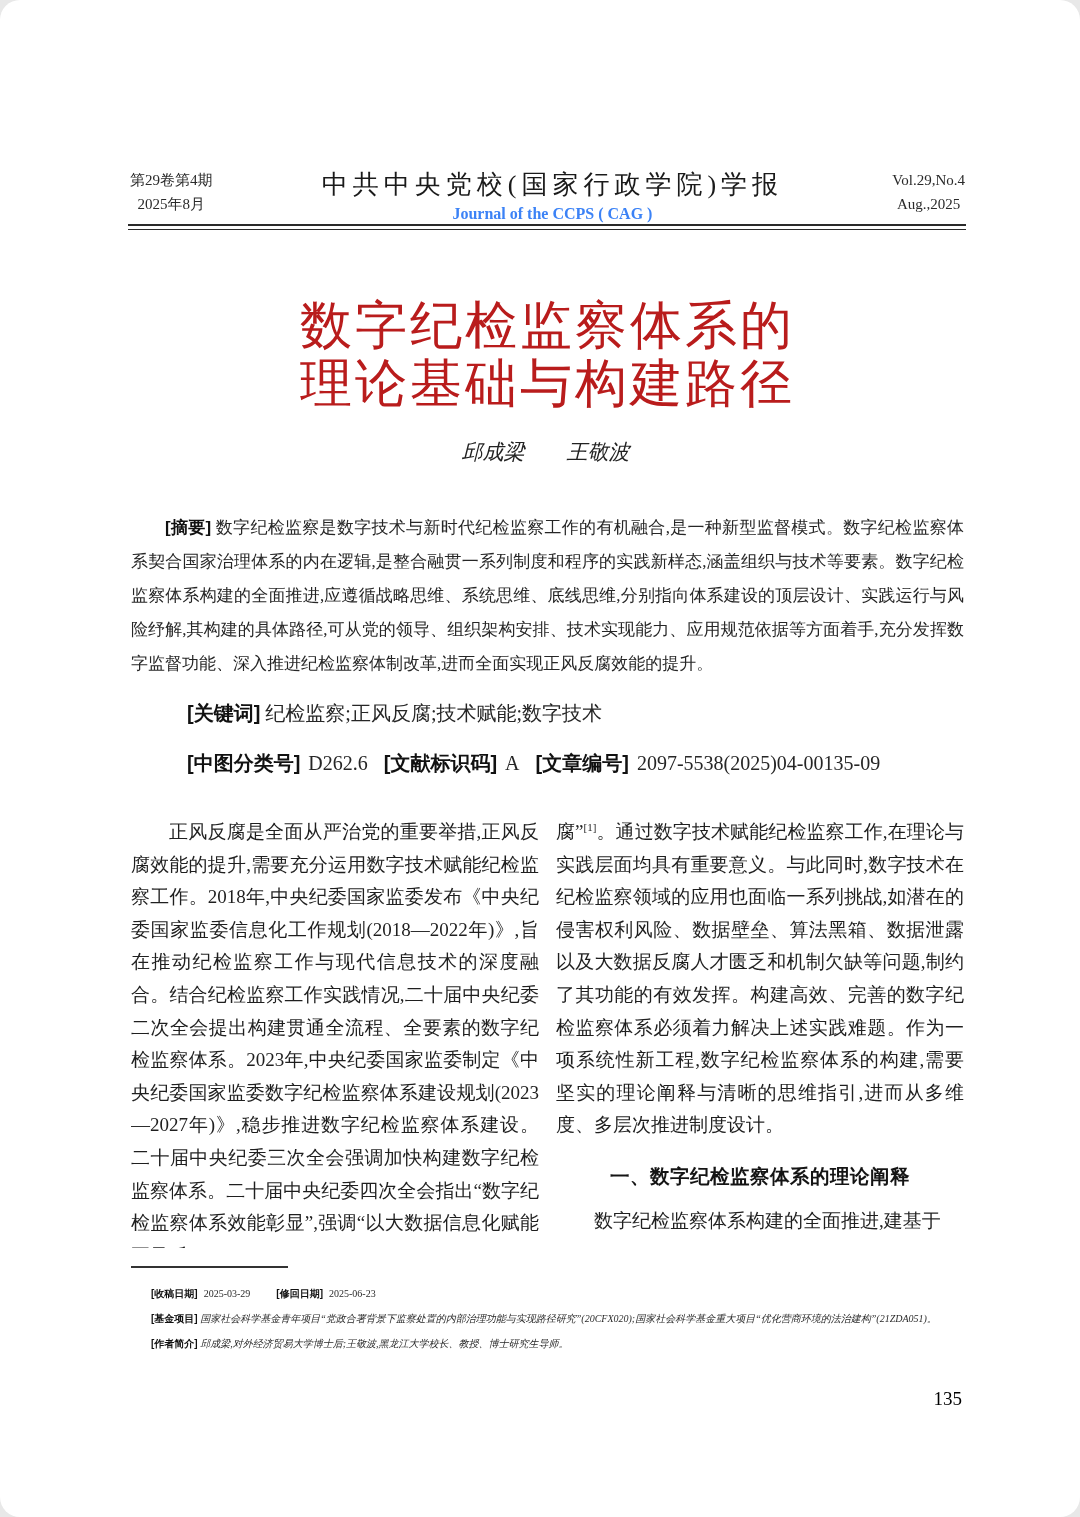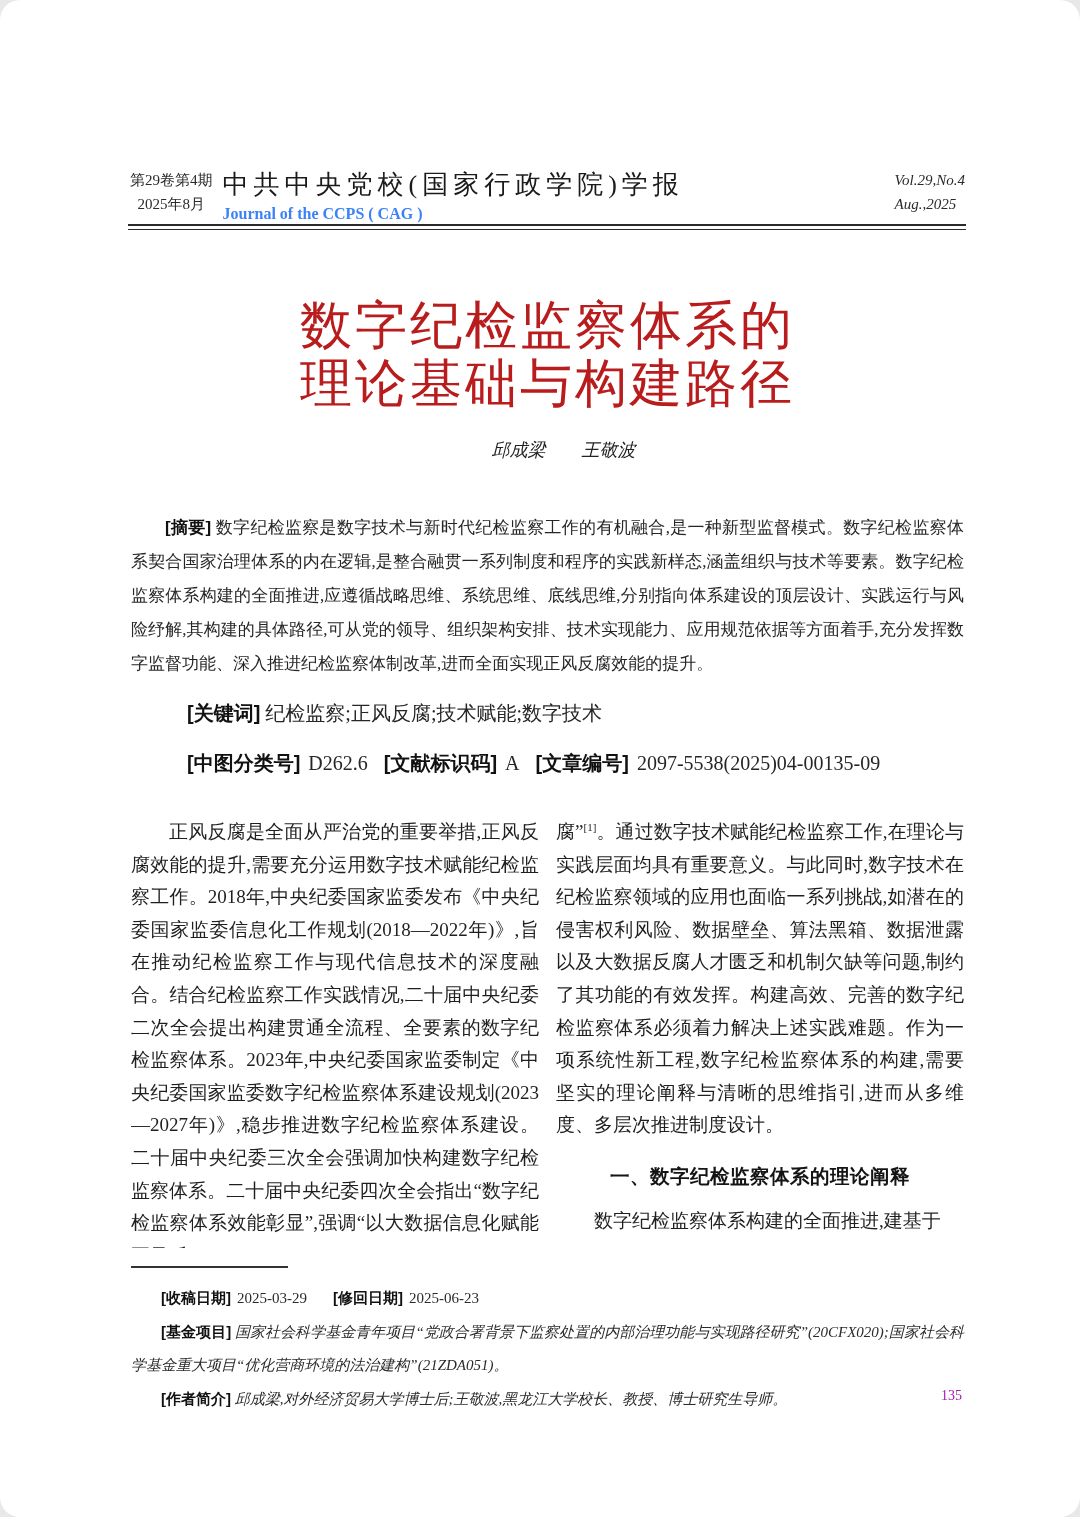--- a/index.html
+++ b/index.html
@@ -15,42 +15,42 @@
   }
   
   .jheader {
     position: absolute; left: 130px; top: 168px; width: 835px;
     display: flex; justify-content: space-between; align-items: flex-start;
   }
   .issue-cn, .issue-en {
     font-size: 15px; line-height: 24px; color: #2a2a2a; white-space: nowrap;
   }
   .issue-cn { text-align: center; }
-  .issue-en { text-align: left; font-style: italic; }
-  .jcenter { text-align: left; flex: 1; padding: 0 10px; }
+  .issue-en { text-align: center; }
+  .jcenter { text-align: center; flex: 1; padding: 0 10px; }
   .jtitle-cn {
     font-size: 26px; letter-spacing: 5px; color: #1a1a1a;
     line-height: 34px; white-space: nowrap;
   }
   .jtitle-en {
     font-size: 16px; font-weight: bold; line-height: 24px; color: #3b82f6;
   }
   .header-rule {
     position: absolute; left: 128px; top: 224px; width: 838px; height: 3px;
     border-top: 2.5px solid #2a2a2a; border-bottom: 1px solid #2a2a2a;
   }
   
   .article-title {
     position: absolute; left: 130px; top: 297px; width: 835px;
     text-align: center; font-size: 52px; line-height: 58px;
     letter-spacing: 3px; color: #b91c1c;
   }
   .authors {
-    position: absolute; left: 146px; top: 438px; width: 835px;
-    text-align: center; font-size: 18px; color: #222;
+    position: absolute; left: 128px; top: 438px; width: 835px;
+    text-align: center; font-size: 21px; color: #222;
     font-style: italic;
   }
   
   .meta-block {
     position: absolute; left: 131px; top: 511px; width: 833px;
   }
   .abstract-p {
     margin: 0; font-size: 17px; line-height: 34px; text-align: justify;
     text-indent: 2em; color: #262626;
   }
@@ -80,29 +80,29 @@
     margin: 21px 0 15px 0; text-align: center;
     font-family: "Liberation Sans", "DejaVu Sans", sans-serif;
     font-weight: bold; font-size: 19.5px; color: #141414; letter-spacing: 0.5px;
   }
   
   .footnotes {
     position: absolute; left: 131px; top: 1266px; width: 833px;
   }
   .fn-rule { width: 157px; border-top: 2px solid #333; margin-bottom: 13px; }
   .fn-p {
-    margin: 0; font-size: 15px; line-height: 33px; text-align: justify;
+    margin: 0; font-size: 10px; line-height: 25px; text-align: justify;
     text-indent: 2em; color: #2a2a2a;
   }
   .fn-gap { margin-left: 26px; }
   .kai { font-style: italic; }
   .fn-date { margin-left: 6px; }
   .page-number {
     position: absolute; top: 1388px; right: 118px;
-    font-size: 14px; color: #a21caf;
+    font-size: 19px; color: #000000;
   }
 </style>
 </head>
 <body>
 
 <div class="page">
 
   <div class="jheader">
     <div class="issue-cn">
       <div>第29卷第4期</div>

